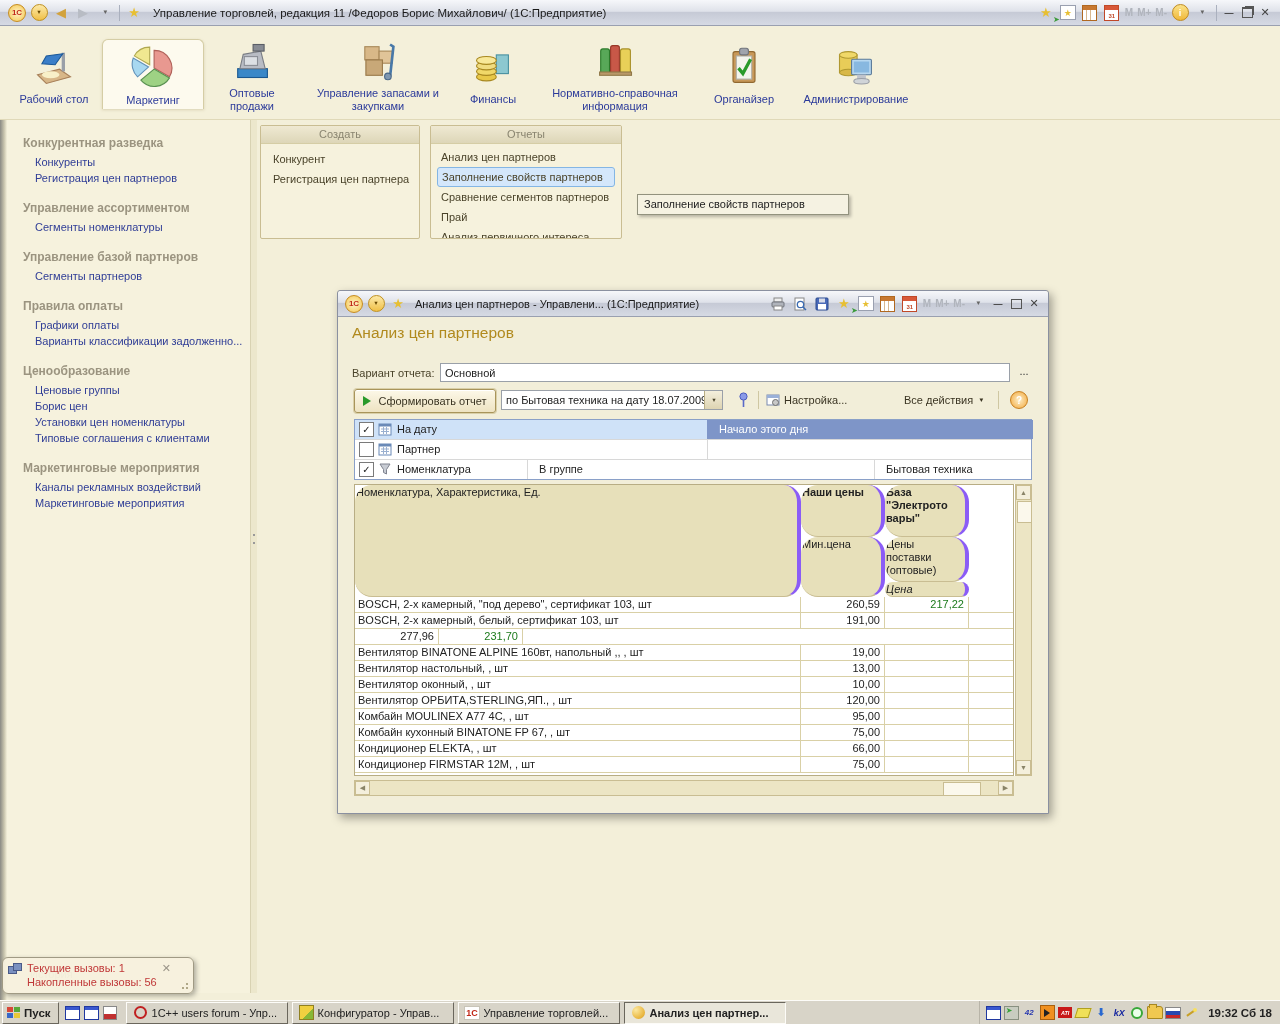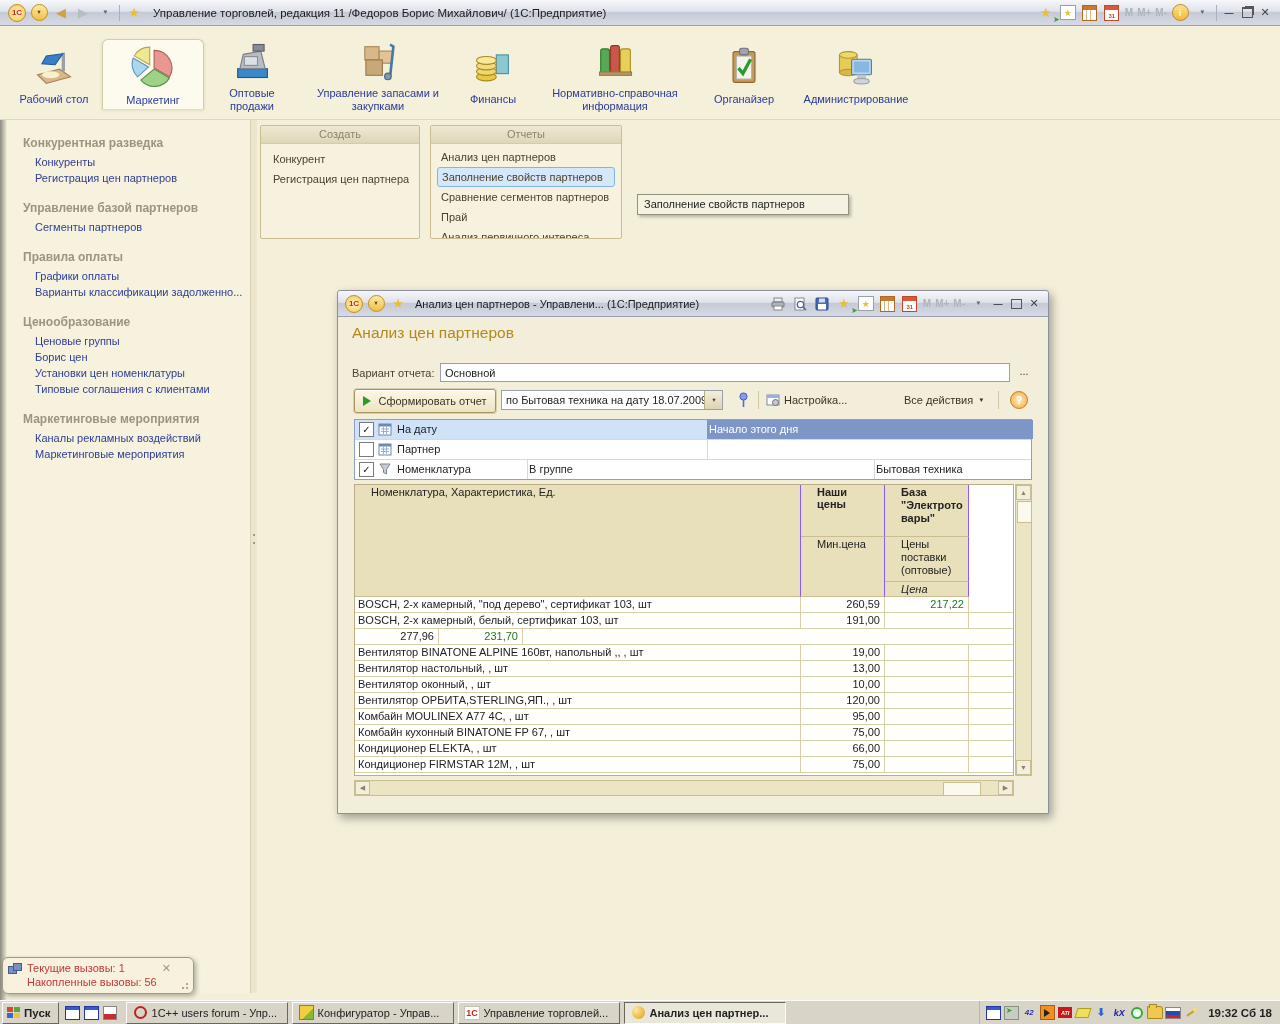--- a/index.html
+++ b/index.html
@@ -102,28 +102,28 @@
   
   .filters{position:absolute;left:16px;top:128px;width:678px;height:61px;background:#fff;
      border:1px solid #8aa0c8;box-sizing:border-box;}
   .frow{position:relative;height:19px;border-bottom:1px solid #d8d8d8;}
   .frow:last-child{border-bottom:none;}
   .fcheck{position:absolute;left:4px;top:2px;width:13px;height:13px;background:#fff;border:1px solid #7a7a7a;
      display:flex;align-items:center;justify-content:center;font-size:10px;font-weight:bold;color:#222;cursor:pointer;}
   .ficon{position:absolute;left:23px;top:2px;}
   .fname{position:absolute;left:42px;top:0;line-height:19px;}
   .fcell-sep{position:absolute;top:0;width:1px;height:100%;background:#d8d8d8;}
-  .fval{position:absolute;top:0;line-height:19px;padding-left:2px;}
+  .fval{position:absolute;top:0;line-height:19px;padding-left:12px;}
   .frow1-left{position:absolute;left:0;top:0;width:352px;height:100%;background:#cfe2f8;}
   .frow1-right{position:absolute;left:352px;top:0;width:326px;height:100%;background:#7e95c8;color:#fff;}
   
   .rtable{position:absolute;left:16px;top:193px;width:678px;height:292px;background:#fff;}
   .rt-grid{position:absolute;left:0;top:0;width:660px;height:292px;border:1px solid #b8ad84;box-sizing:border-box;}
-  .hcell{position:absolute;background:#e7e0ba;border-right:1px solid #8b5cf6;border-bottom:1px solid #c9bd92;
-     box-sizing:border-box;padding:1px 16px;overflow:hidden;}
+  .hcell{position:absolute;background:#e7e0ba;border-right:4px solid #8b5cf6;border-bottom:1px solid #c9bd92;
+     box-sizing:border-box;padding:1px 1px;overflow:hidden;border-radius:17px;}
   .preline{white-space:pre-line;}
   .rrows{position:absolute;left:0;top:112px;width:658px;}
   .rrow{display:flex;height:15px;line-height:14px;border-bottom:1px solid #d9d0a6;cursor:default;}
   .rn{width:446px;padding-left:3px;border-right:1px solid #d9d0a6;white-space:nowrap;overflow:hidden;box-sizing:border-box;}
   .rp{width:84px;text-align:right;padding-right:4px;border-right:1px solid #d9d0a6;box-sizing:border-box;}
   .rg{width:84px;text-align:right;padding-right:4px;border-right:1px solid #d9d0a6;box-sizing:border-box;color:#1b7a1b;}
   .re{flex:1;}
   
   .vscroll{position:absolute;left:661px;top:0;width:17px;height:292px;background:#ece5c4;border:1px solid #c9bd92;box-sizing:border-box;}
   .sbtn{position:absolute;left:0;width:15px;height:15px;background:#f4efdc;border:1px solid #c9bd92;
@@ -341,20 +341,24 @@
 </div>
 
 <div class="edge-shadow"></div>
 <div class="sidebar">
   <div class="sb-sec">
     <div class="sb-title">Конкурентная разведка</div>
     <div class="sb-item">Конкуренты</div>
     <div class="sb-item">Регистрация цен партнеров</div>
   </div>
   <div class="sb-sec">
+    <div class="sb-title">Управление ассортиментом</div>
+    <div class="sb-item">Сегменты номенклатуры</div>
+  </div>
+  <div class="sb-sec">
     <div class="sb-title">Управление базой партнеров</div>
     <div class="sb-item">Сегменты партнеров</div>
   </div>
   <div class="sb-sec">
     <div class="sb-title">Правила оплаты</div>
     <div class="sb-item">Графики оплаты</div>
     <div class="sb-item">Варианты классификации задолженно...</div>
   </div>
   <div class="sb-sec">
     <div class="sb-title">Ценообразование</div>

